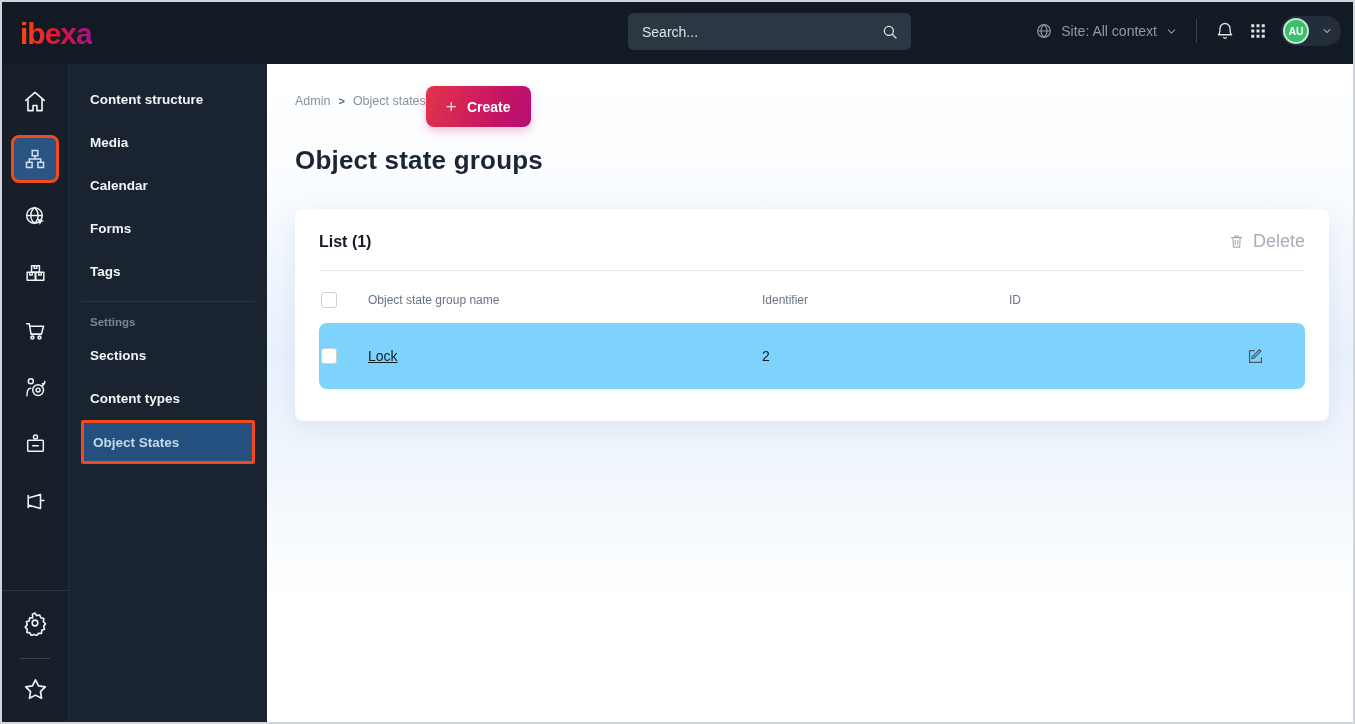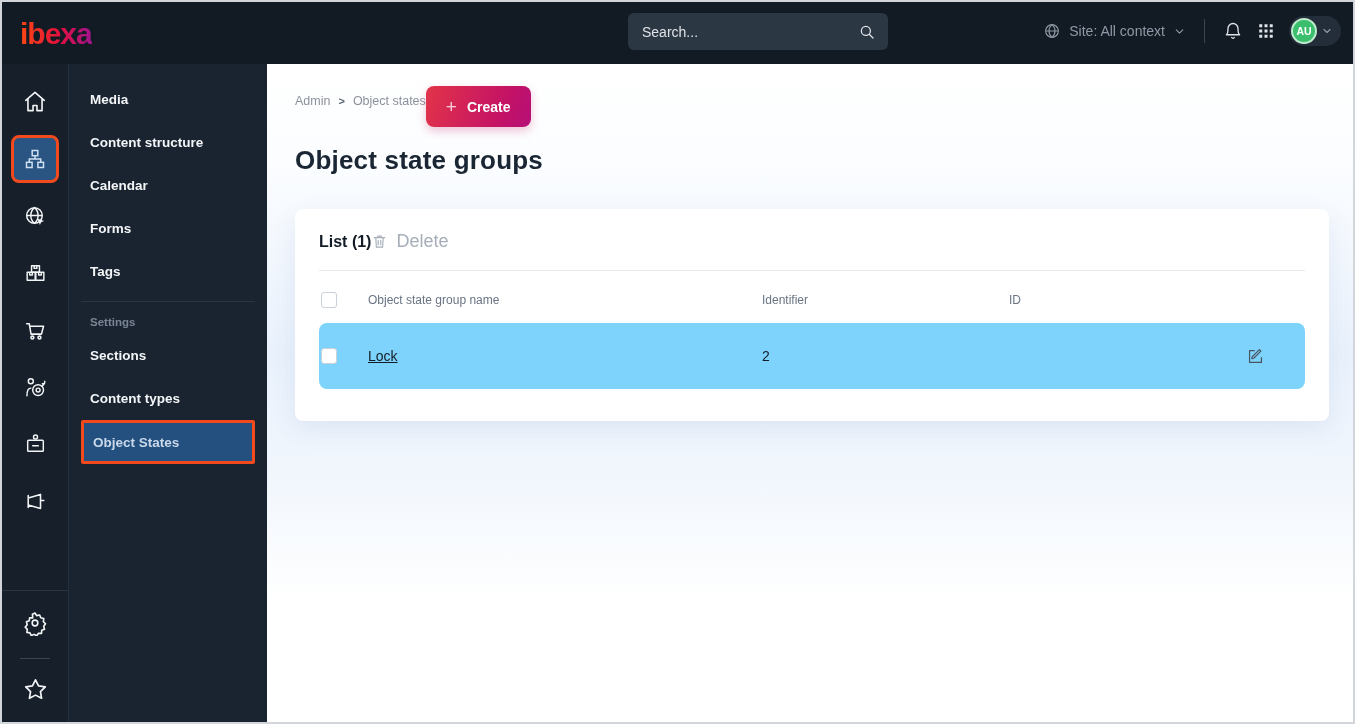--- a/index.html
+++ b/index.html
@@ -4,29 +4,29 @@
 <style>
   * { margin:0; padding:0; box-sizing:border-box; }
   html,body { width:1355px; height:724px; font-family:"Liberation Sans", sans-serif; }
   .frame { width:1355px; height:724px; border:2px solid #d2d5d9; display:flex; flex-direction:column; background:#fff; overflow:hidden; }
 
   
   .topbar { height:62px; background:#121a24; display:flex; align-items:center; flex-shrink:0; padding:1px 16px 0 18px; }
   .logo { font-size:30px; font-weight:bold; letter-spacing:-1px;
           background:linear-gradient(90deg,#ff4713 0%,#e2103e 55%,#a0148e 100%);
           -webkit-background-clip:text; background-clip:text; color:transparent; }
-  .search-wrap { position:absolute; left:628px; top:13px; width:260px; height:37px;
+  .search-wrap { position:absolute; left:628px; top:13px; width:283px; height:37px;
                  background:#2c3744; border-radius:6px; display:flex; align-items:center; padding:0 12px 0 14px; }
   .search-input { flex:1; background:transparent; border:none; outline:none; color:#e6eaee; font-size:14px; font-family:"Liberation Sans",sans-serif; }
   .search-input::placeholder { color:#dfe3e8; opacity:1; }
   .topbar-right { position:absolute; right:14px; top:0; height:62px; display:flex; align-items:center; gap:14px; color:#8f9aa6; }
   .site-ctx { display:flex; align-items:center; gap:8px; font-size:14px; color:#8f9aa6; cursor:pointer; }
   .vdiv { width:1px; height:24px; background:#3a4554; margin:0 4px; }
   .icon-btn { color:#dfe3e8; display:flex; align-items:center; cursor:pointer; }
-  .avatar-pill { display:flex; align-items:center; gap:4px; background:#242e3a; border-radius:16px; padding:2px 8px 2px 2px; cursor:pointer; }
+  .avatar-pill { display:flex; align-items:center; gap:12px; background:#242e3a; border-radius:16px; padding:2px 8px 2px 2px; cursor:pointer; }
   .avatar { width:26px; height:26px; border-radius:50%; background:#3bbf6e; border:2px solid #bfeccd;
             color:#fff; font-size:10.5px; font-weight:bold; display:flex; align-items:center; justify-content:center; }
   svg { display:block; }
 
   
   .body-row { flex:1; display:flex; min-height:0; }
 
   
   .rail { width:66px; background:#161f2a; display:flex; flex-direction:column; align-items:center; padding-top:14px; flex-shrink:0; }
   .rail-item { width:48px; height:48px; margin-bottom:9px; display:flex; align-items:center; justify-content:center; color:#f2f4f6; cursor:pointer; border-radius:8px; }
@@ -51,21 +51,21 @@
   .breadcrumb a { color:#8b919c; text-decoration:none; cursor:pointer; }
   .create-btn { display:flex; align-items:center; gap:10px; border:none; cursor:pointer;
                 background:linear-gradient(110deg,#e23449 0%,#c51365 70%,#b50f77 100%);
                 color:#fff; font-size:14px; font-weight:600; font-family:"Liberation Sans",sans-serif;
                 padding:0 20px; height:41px; border-radius:8px; box-shadow:0 4px 10px rgba(190,20,90,.25); }
   .create-btn .plus { font-size:19px; font-weight:300; color:#f6cdd9; line-height:1; }
   .page-title { font-size:26px; font-weight:800; color:#1a2633; margin-top:18px; letter-spacing:.2px; }
 
   
   .panel { margin-top:33px; background:#ffffff; border-radius:8px; box-shadow:0 8px 24px rgba(80,110,170,.10); padding:22px 24px 32px; }
-  .panel-head { display:flex; align-items:center; }
+  .panel-head { display:flex; justify-content:space-between; align-items:center; }
   .panel-title { font-size:16px; font-weight:bold; color:#131c26; }
   .delete-btn { display:flex; align-items:center; gap:8px; background:none; border:none; color:#a6aeb9; font-size:18px; font-family:"Liberation Sans",sans-serif; cursor:default; }
   .panel-divider { height:1px; background:#e6e9ee; margin-top:18px; }
 
   .tbl-grid { display:grid; grid-template-columns:36px 407px 247px 1fr 40px; align-items:center; }
   .tbl-header { margin-top:10px; height:38px; color:#697484; font-size:12px; }
   .tbl-header .col-name { padding-left:13px; }
   .tbl-row { height:66px; background:#7dd3fc; border-radius:8px; margin-top:4px; font-size:14px; color:#131c26; }
   .tbl-row .col-name { padding-left:13px; }
   .row-link { color:#131c26; text-decoration:underline; cursor:pointer; }
@@ -225,22 +225,22 @@
       <div class="rail-item">
         <span>
           <svg width="27" height="27" viewBox="0 0 24 24" fill="none" stroke="currentColor" stroke-width="1.5" stroke-linejoin="round">
             <path d="m12 3.4 2.7 5.4 6 .9-4.3 4.2 1 5.9L12 17l-5.4 2.8 1-5.9-4.3-4.2 6-.9z"></path>
             </svg>
         </span>
       </div>
     </div>
 
     <div class="sidebar">
+      <div class="nav-item">Content structure</div>
       <div class="nav-item">Media</div>
-      <div class="nav-item">Content structure</div>
       <div class="nav-item">Calendar</div>
       <div class="nav-item">Forms</div>
       <div class="nav-item">Tags</div>
       <div class="sidebar-divider"></div>
       <div class="settings-label">Settings</div>
       <div class="nav-item">Sections</div>
       <div class="nav-item">Content types</div>
       <div class="nav-item active">Object States</div>
     </div>
 

